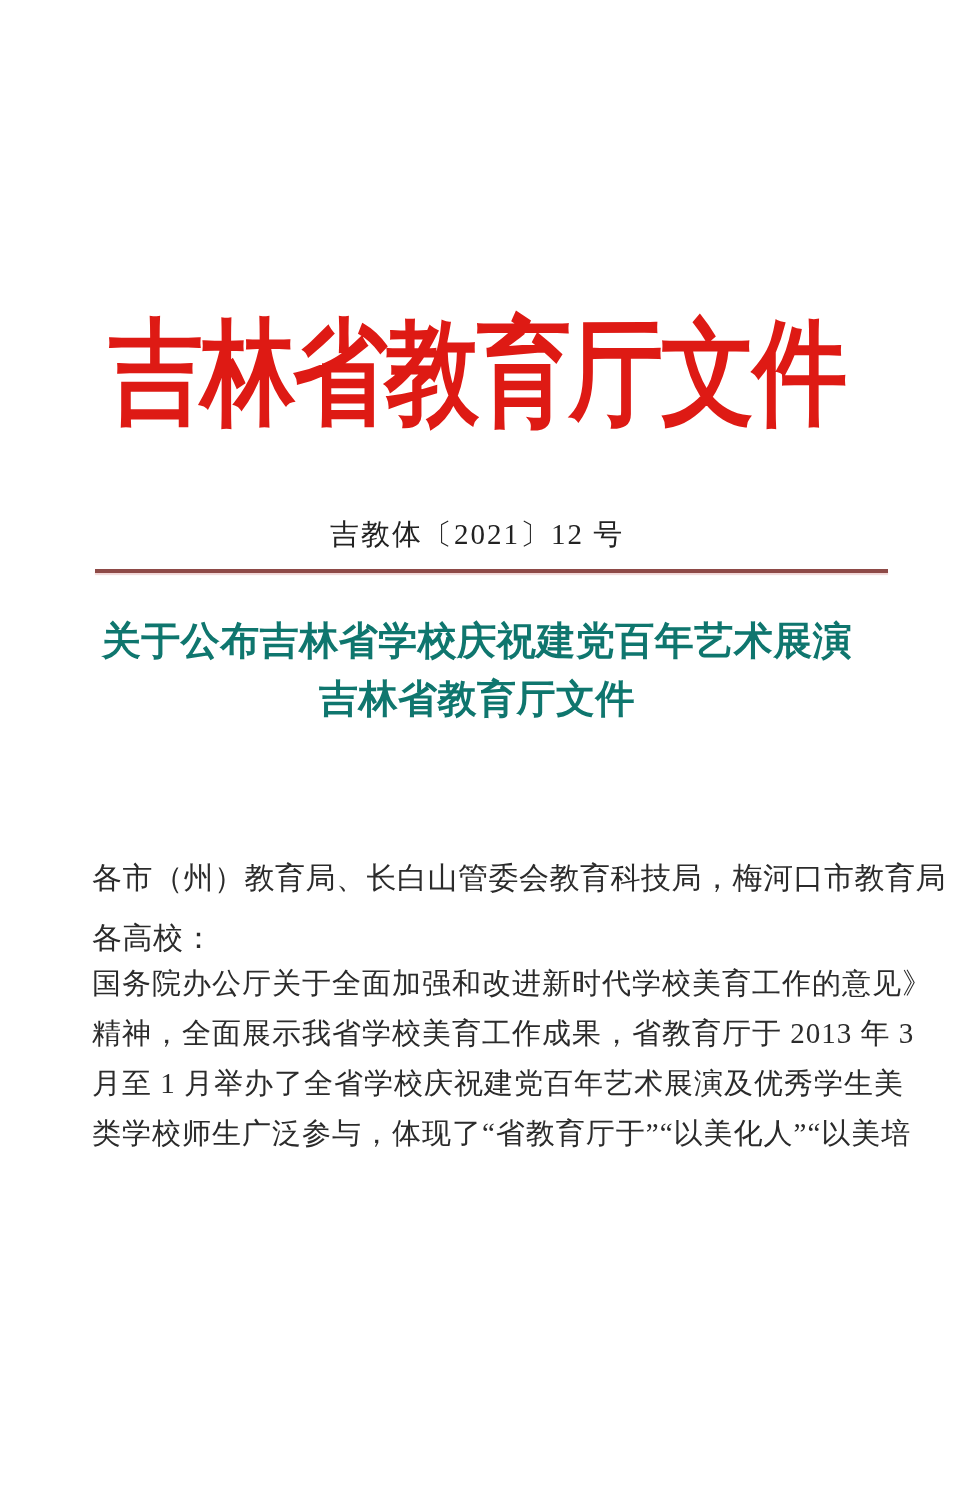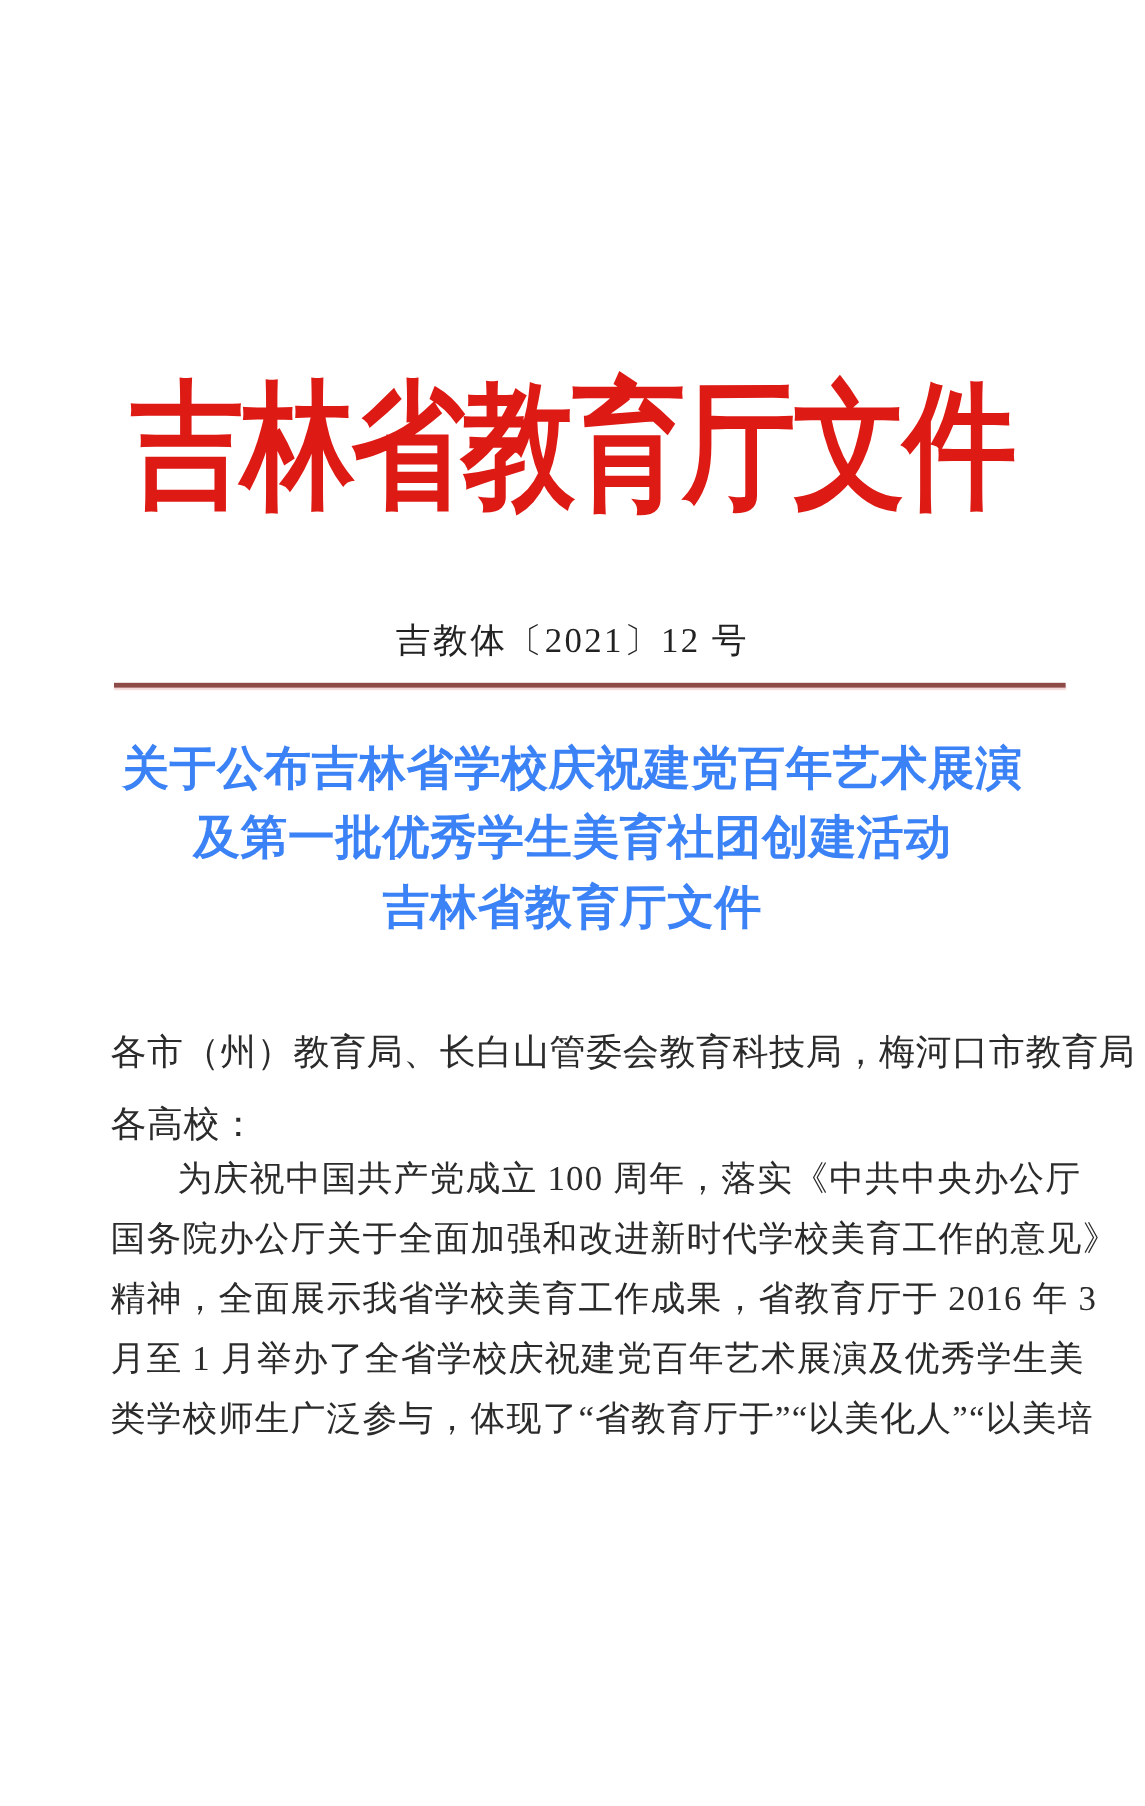--- a/index.html
+++ b/index.html
@@ -53,21 +53,21 @@
   }
   .doc-title {
     position: absolute;
     top: 612px;
     left: 0;
     width: 100%;
     text-align: center;
     font-size: 39px;
     font-weight: 700;
     line-height: 58px;
-    color: #3b82f6;
+    color: #0f766e;
     letter-spacing: 0.5px;
   }
   .recipients {
     position: absolute;
     top: 848px;
     left: 92px;
     right: 58px;
     font-size: 30px;
     line-height: 60px;
     letter-spacing: 0.5px;
@@ -101,32 +101,30 @@
 <div class="page">
 
   <div class="masthead">吉林省教育厅文件</div>
 
   <div class="doc-number">吉教体〔2021〕12 号</div>
 
   <div class="divider"></div>
 
   <div class="doc-title">
     <div class="line">关于公布吉林省学校庆祝建党百年艺术展演</div>
-    <div class="line">及第一批优秀学生美育社团创建活动</div>
     <div class="line">吉林省教育厅文件</div>
   </div>
 
   <div class="recipients">
     <div class="line">各市（州）教育局、长白山管委会教育科技局，梅河口市教育局，</div>
     <div class="line">各高校：</div>
   </div>
 
   <div class="paragraph">
-    <div class="line indent">为庆祝中国共产党成立 100 周年，落实《中共中央办公厅</div>
     <div class="line">国务院办公厅关于全面加强和改进新时代学校美育工作的意见》</div>
-    <div class="line">精神，全面展示我省学校美育工作成果，省教育厅于 2016 年 3</div>
+    <div class="line">精神，全面展示我省学校美育工作成果，省教育厅于 2013 年 3</div>
     <div class="line">月至 1 月举办了全省学校庆祝建党百年艺术展演及优秀学生美</div>
     <div class="line">类学校师生广泛参与，体现了“省教育厅于”“以美化人”“以美培</div>
   </div>
 
   <div class="page-number">- 1 -</div>
 
 </div>
 
 </body></html>

